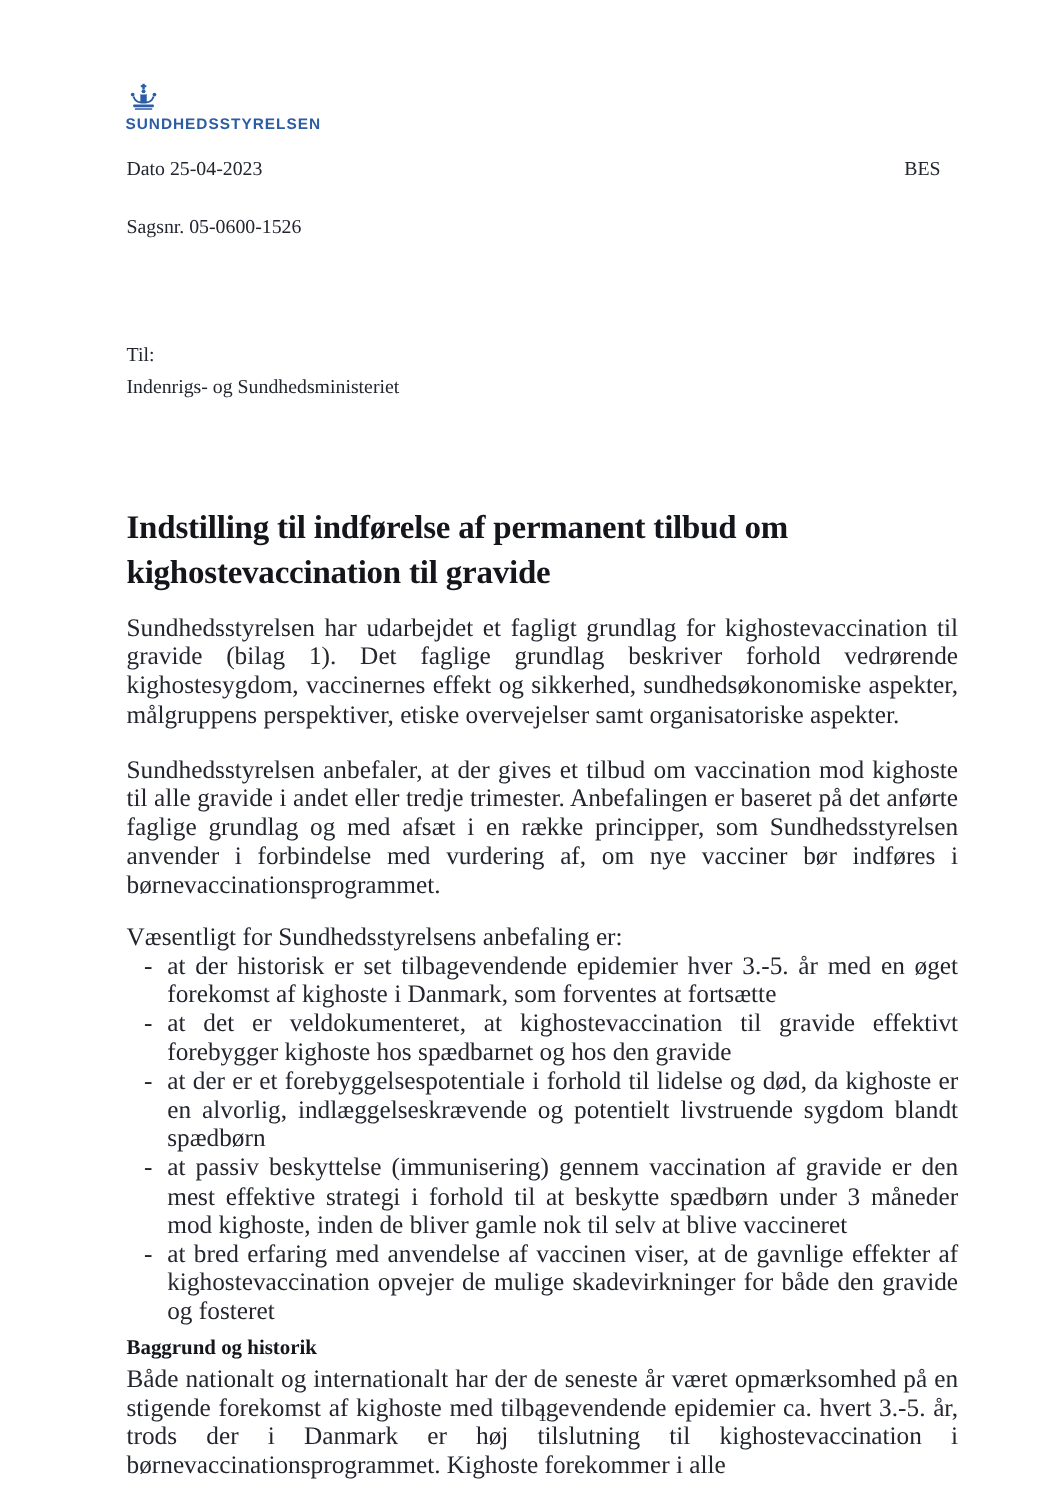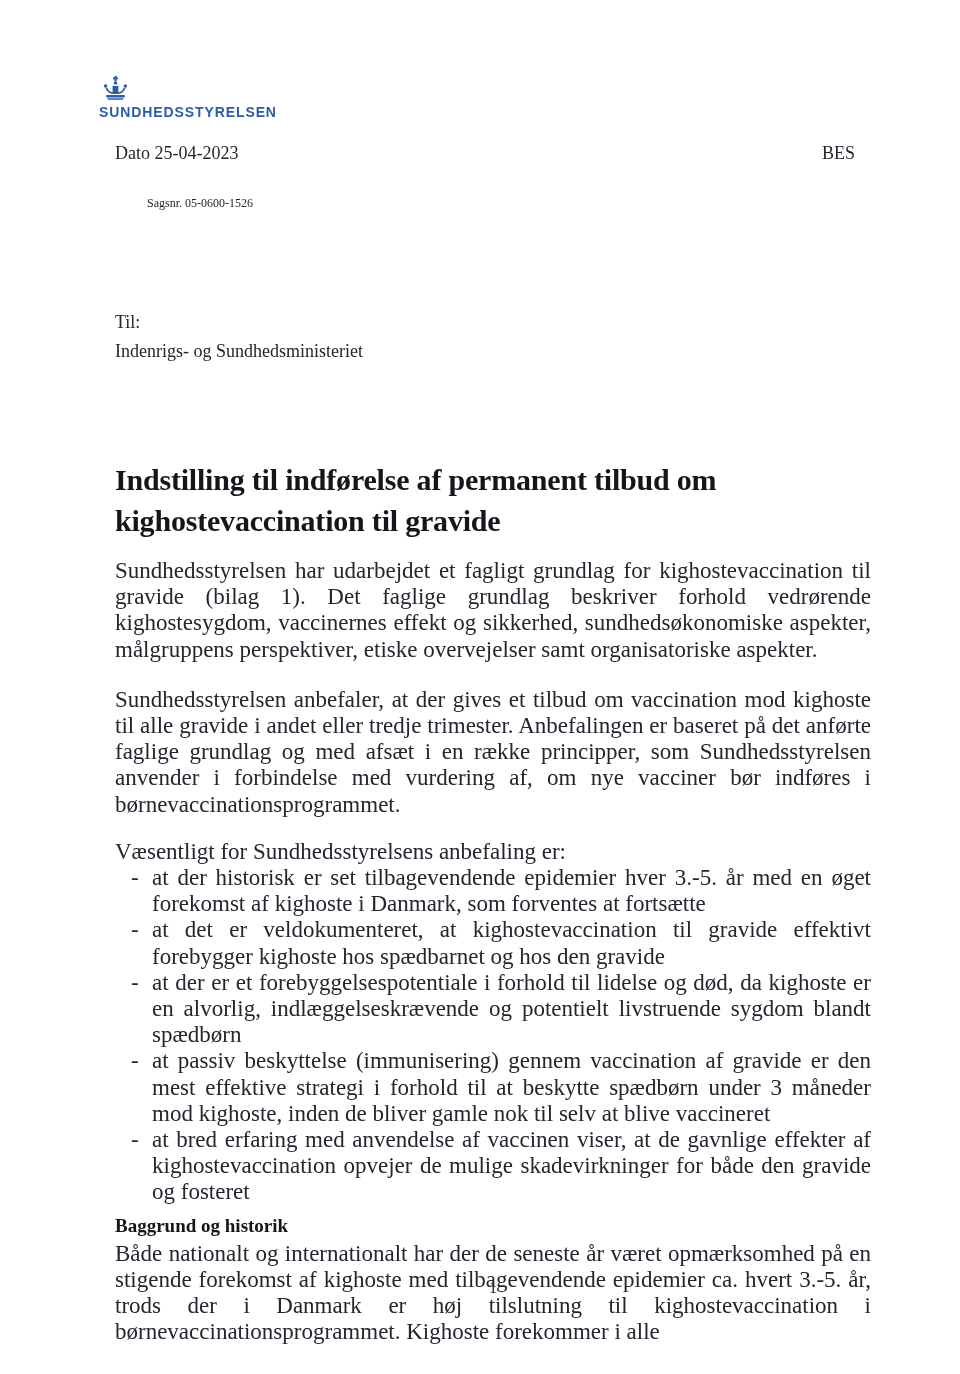--- a/index.html
+++ b/index.html
@@ -8,41 +8,41 @@
     position: relative;
     width: 960px;
     height: 1374px;
     background: #ffffff;
     font-family: "Liberation Serif", serif;
     color: #23262e;
     overflow: hidden;
   }
 
   
-  .logo { position: absolute; left: 99px; top: 76px; text-align: center; }
+  .logo { position: absolute; left: 114px; top: 76px; text-align: center; }
   .crown { display: block; width: 27px; height: 24px; margin-left: 3px; }
   .crown g { fill: #2c5ca5; }
   .org-name {
     font-family: "Liberation Sans", sans-serif;
     font-weight: bold;
     font-size: 14px;
     letter-spacing: 0.9px;
     color: #2c5ca5;
     margin-top: 4px;
     white-space: nowrap;
   }
 
   
   .meta-row {
     position: absolute; left: 115px; top: 143px; width: 756px;
     display: flex; justify-content: space-between;
     font-size: 18px;
   }
   .meta-initials { padding-right: 16px; }
-  .case-number { position: absolute; left: 115px; top: 196px; font-size: 12px; margin-left: 32px; }
+  .case-number { position: absolute; left: 115px; top: 196px; font-size: 18px; }
 
   
   .recipient { position: absolute; left: 115px; top: 308px; font-size: 18px; line-height: 29px; }
 
   
   .content { position: absolute; left: 115px; top: 459px; width: 756px; }
   .doc-title {
     font-size: 30px;
     font-weight: bold;
     line-height: 41px;

